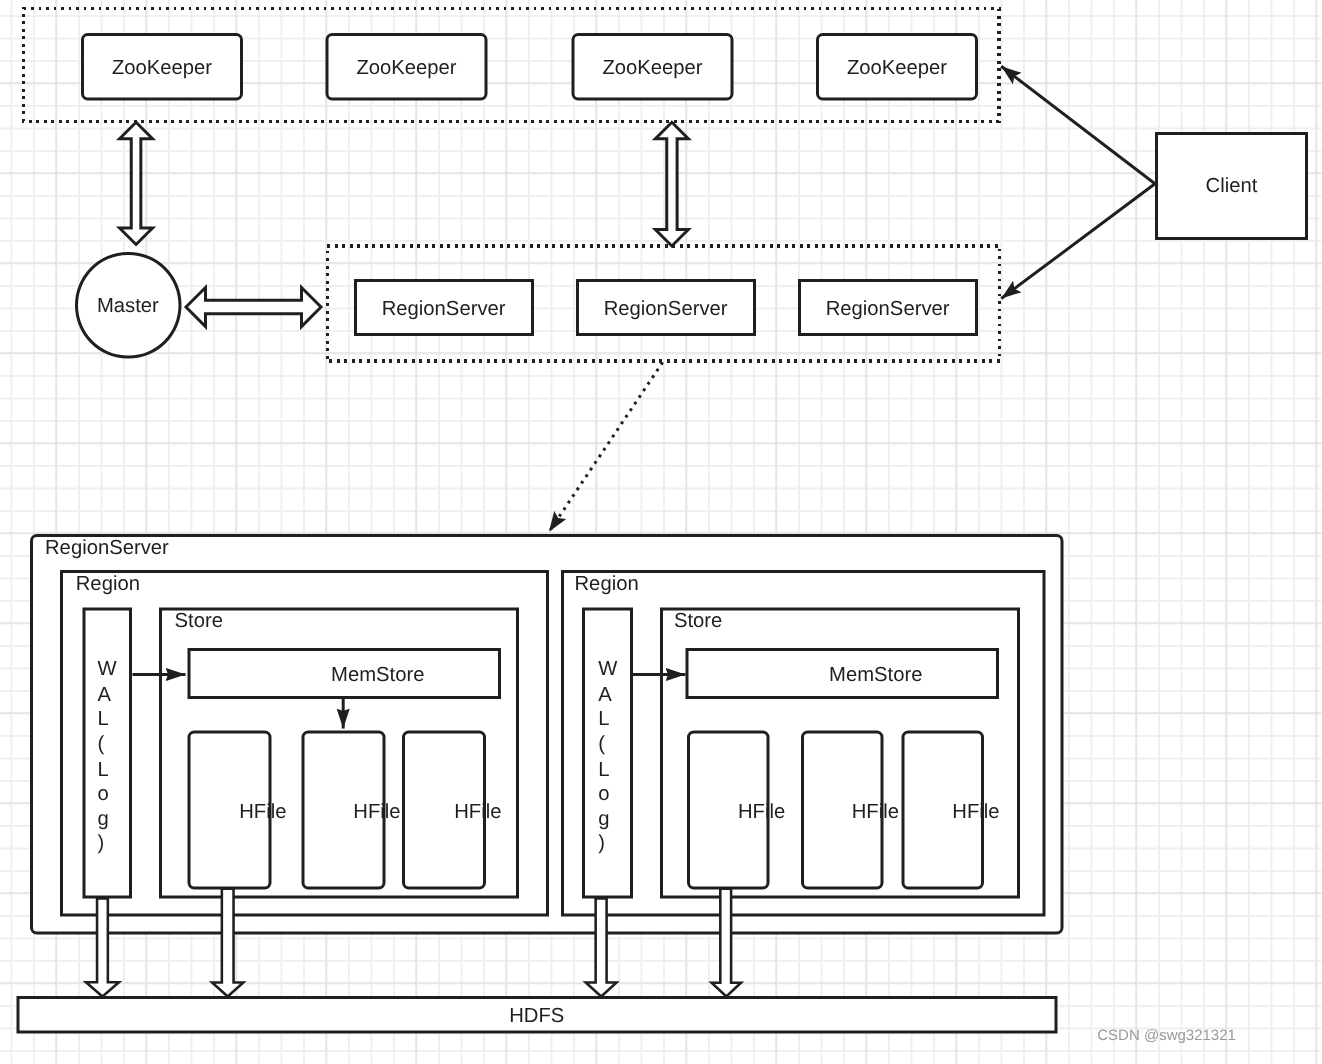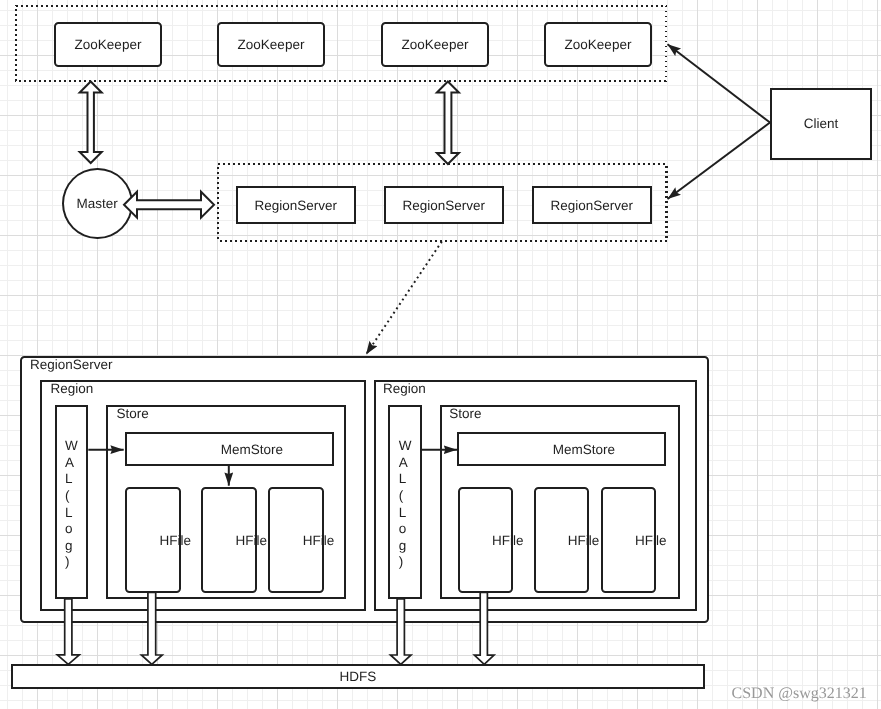--- a/index.html
+++ b/index.html
@@ -26,22 +26,22 @@
         font-size:13.5px;line-height:1.1;color:#1f1f1f;padding-top:2px;}
   .rounded{border-radius:4.5px;}
   .thin{border-width:2px;padding-left:45px;}
   .container{position:absolute;box-sizing:border-box;background:#fff;
          border:2px solid #1f1f1f;}
   .lbl{position:absolute;font-size:13.5px;color:#1f1f1f;white-space:nowrap;}
   svg.overlay{position:absolute;left:0;top:0;width:881px;height:709px;pointer-events:none;}
   .wal{position:absolute;box-sizing:border-box;background:#fff;border:2px solid #1f1f1f;
        display:flex;flex-direction:column;align-items:center;justify-content:center;
        font-size:13.5px;line-height:16.6px;color:#1f1f1f;padding-top:5px;}
-  .watermark{position:absolute;font-size:16px;color:#999999;white-space:nowrap;
-             font-family:Liberation Serif, serif;}
+  .watermark{position:absolute;font-size:10px;color:#999999;white-space:nowrap;
+             font-family:Liberation Sans, sans-serif;}
 </style>
 </head>
 <body>
 
 <div id="canvas">
   <div class="grid"></div>
 
   <svg class="overlay" viewBox="0 0 881 709" width="881" height="709">
     <rect x="15.7" y="5.8" width="650.2" height="75" fill="none" stroke="#1f1f1f" stroke-width="2.2" stroke-linecap="butt" shape-rendering="crispEdges" stroke-dasharray="1.9 3.1"></rect>
   </svg>
@@ -51,21 +51,21 @@
   <div class="node rounded" style="left:217.1px;top:21.8px;width:107.8px;height:45.1px;">
     <span>ZooKeeper</span>
   </div>
   <div class="node rounded" style="left:381.1px;top:21.8px;width:107.8px;height:45.1px;">
     <span>ZooKeeper</span>
   </div>
   <div class="node rounded" style="left:544.1px;top:21.8px;width:107.8px;height:45.1px;">
     <span>ZooKeeper</span>
   </div>
 
-  <div class="node" style="left:62px;top:167.5px;width:70.5px;height:71.2px;border-radius:50%;padding-top:3px;">
+  <div class="node" style="left:50px;top:167.5px;width:70.5px;height:71.2px;border-radius:50%;padding-top:3px;">
     <span>Master</span>
   </div>
 
   <svg class="overlay" viewBox="0 0 881 709" width="881" height="709">
     <rect x="218.2" y="164" width="448.3" height="76.7" fill="none" stroke="#1f1f1f" stroke-width="2.2" stroke-linecap="butt" shape-rendering="crispEdges" stroke-dasharray="1.9 3.1"></rect>
   </svg>
   <div class="node" style="left:235.5px;top:186px;width:120.5px;height:38.2px;">
     <span>RegionServer</span>
   </div>
   <div class="node" style="left:383.5px;top:186px;width:120.5px;height:38.2px;">

